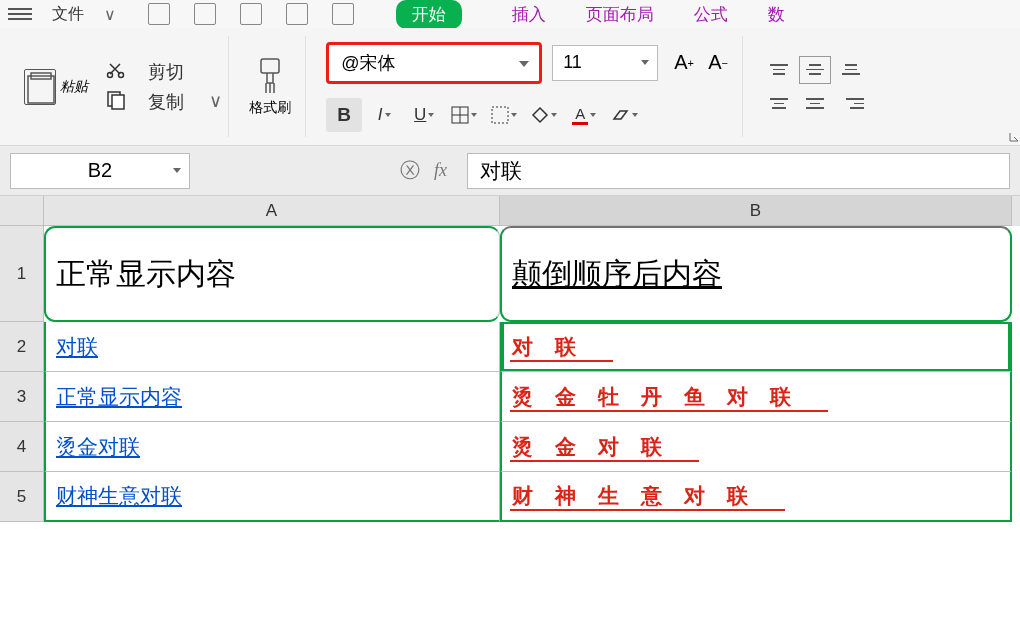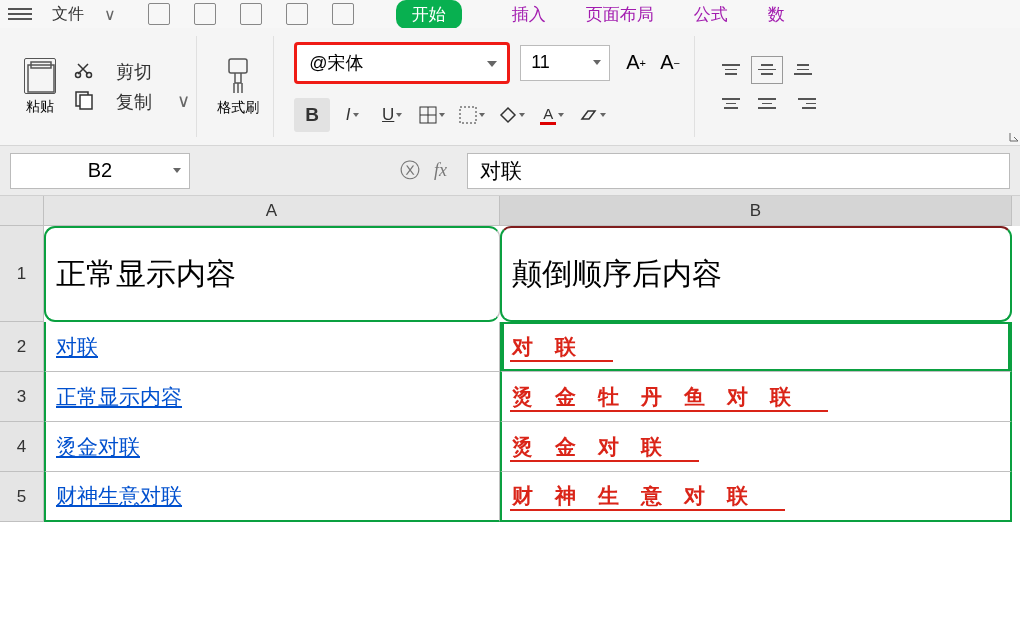--- a/index.html
+++ b/index.html
@@ -34,21 +34,21 @@
     }
     .ribbon-group {
       display: flex;
       flex-direction: column;
       gap: 8px;
       padding: 0 6px;
       border-right: 1px solid #e0e0e0;
       height: 100%;
       justify-content: center;
     }
-    .paste-block { display: flex; flex-direction: column; align-items: center; gap: 4px; padding: 4px 8px; }
+    .paste-block { display: flex; flex-direction: row; align-items: center; gap: 4px; padding: 4px 8px; font-style: italic; }
     .paste-icon { width: 32px; height: 36px; border: 1.5px solid #555; border-radius: 2px; position: relative; }
     .clipboard-row { display: flex; align-items: flex-start; gap: 22px; font-size: 18px; color: #333; }
     .clipboard-group { display: flex; flex-direction: column; gap: 6px; justify-content: center; }
     .brush-block { display: flex; flex-direction: column; align-items: center; gap: 2px; padding: 0 8px; }
     
     .font-row { display: flex; align-items: center; gap: 10px; }
     .font-select {
       border: 3px solid #ef1b15;
       border-radius: 4px;
       width: 216px;
@@ -64,21 +64,21 @@
       content: '';
       position: absolute;
       right: 10px;
       top: 16px;
       border-left: 5px solid transparent;
       border-right: 5px solid transparent;
       border-top: 6px solid #666;
     }
     .size-select {
       border: 1px solid #bbb;
-      width: 90px;
+      width: 106px;
       height: 36px;
       display: flex;
       align-items: center;
       padding: 0 10px;
       font-size: 18px;
       background: #fff;
       position: relative;
     }
     .size-select::after { content: ''; position: absolute; right: 8px; top: 14px; border-left: 4px solid transparent; border-right: 4px solid transparent; border-top: 5px solid #666; }
     .font-szbtn { width: 28px; height: 28px; display: flex; align-items: center; font-size: 20px; }
@@ -143,21 +143,21 @@
     
     .row { display: flex; }
     .row-header { width: 44px; background: #e5e5e5; border-right: 1px solid #c0c0c0; border-bottom: 1px solid #c0c0c0; display: flex; align-items: center; justify-content: center; font-size: 17px; color: #333; }
     .cell { border-right: 1px solid #c0c0c0; border-bottom: 1px solid #c0c0c0; padding: 8px 10px; display: flex; align-items: center; }
     .cell.a { width: 456px; }
     .cell.b { width: 512px; }
     
     .row-1 { height: 96px; }
     .row-1 .cell { font-size: 30px; color: #000; border-bottom: 2px solid #0aa040; border-radius: 11px; }
     .row-1 .cell.a { border-left: 2px solid #0aa040; border-top: 2px solid #0aa040; }
-    .row-1 .cell.b { border-right: 2px solid #0aa040; border-top: 2px solid #7f1d1d; border-left: 2px solid #0aa040; }
+    .row-1 .cell.b { border-right: 2px solid #0aa040; border-top: 2px solid #737373; border-left: 2px solid #0aa040; text-decoration: underline; }
     
     .row-data { height: 50px; }
     .row-data .cell.a { color: #0050ce; font-size: 21px; text-decoration: underline; border-left: 2px solid #0aa040; }
     .row-data .cell.b { color: #da2418; font-size: 21px; font-weight: bold; border-left: 2px solid #0aa040; border-right: 2px solid #0aa040; position: relative; }
     .row-data:last-child .cell { border-bottom: 2px solid #0aa040; }
     
     .scattered span { display: inline-block; margin-right: 22px; position: relative; }
     .scattered span::after { content: ''; position: absolute; bottom: -1px; left: -2px; width: 60px; height: 2px; background: #da2418; }
     
     .selected-cell { box-shadow: inset 0 0 0 2px #0aa040; }

